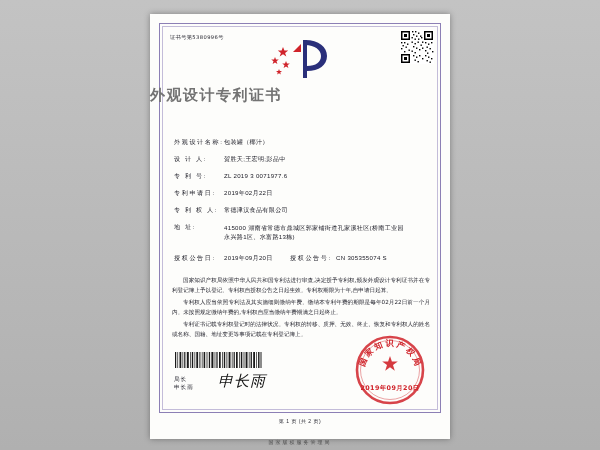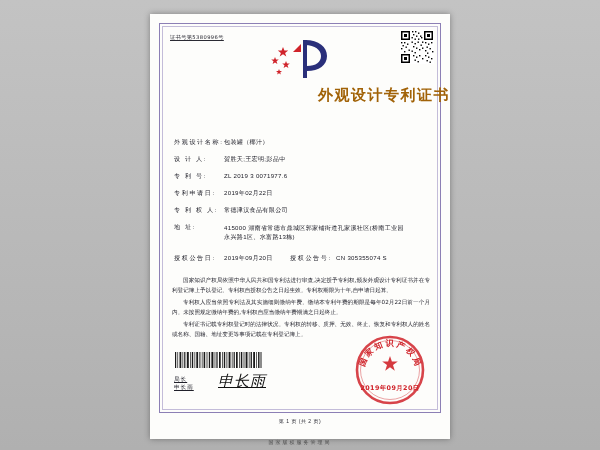--- a/index.html
+++ b/index.html
@@ -42,21 +42,20 @@
     position: absolute;
     left: 2px; top: 2px; right: 2px; bottom: 2px;
     border: 0.5px solid #c3bcd9;
   }
   .txt {
     position: absolute;
     color: #20202a;
     font-family: "DejaVu Sans", "Liberation Sans", sans-serif;
     white-space: nowrap;
     letter-spacing: 0.2px;
-    text-decoration: underline;
   }
   
   #cert-no {
     left: 20px;
     top: 20px;
     font-size: 5.2px;
     color: #2a2a33;
     letter-spacing: 0.4px;
   }
   
@@ -77,24 +76,24 @@
     transform: translateX(-50%);
     width: 74px;
     height: 42px;
   }
   
   #title {
     position: absolute;
     top: 72px;
     left: 0;
     width: 100%;
-    text-align: right;
+    text-align: left;
     font-size: 15px;
     font-weight: bold;
-    color: #a16207;
+    color: #737373;
     letter-spacing: 1.5px;
     font-family: "DejaVu Sans", "Liberation Sans", sans-serif;
   }
   
   .field {
     position: absolute;
     left: 24px;
     font-size: 6.1px;
     color: #20202a;
     line-height: 1.4;

